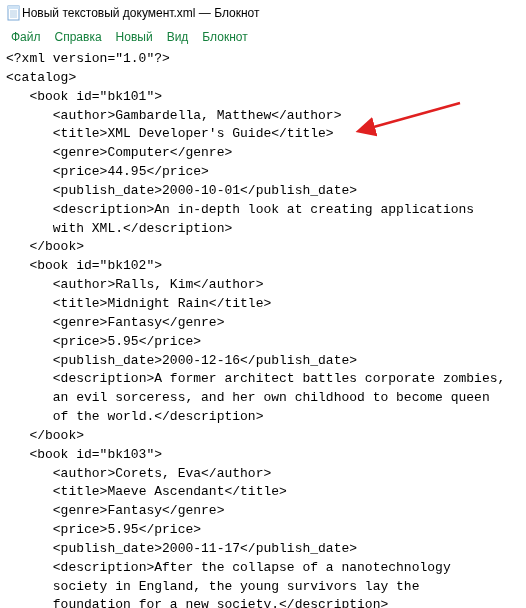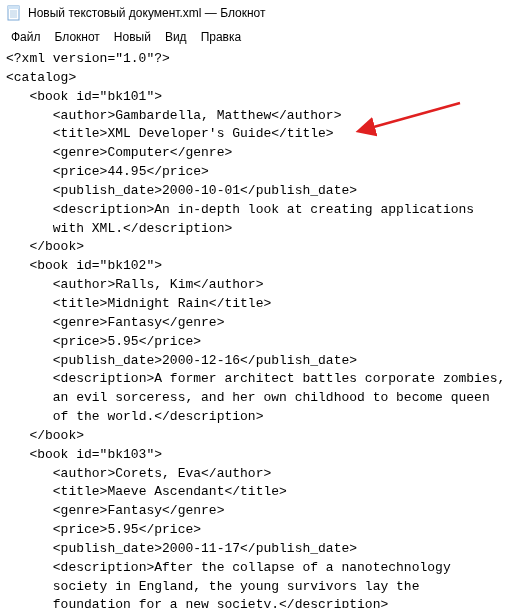--- a/index.html
+++ b/index.html
@@ -12,21 +12,20 @@
       font-size: 13px;
       background: #fff;
       width: 526px;
       height: 608px;
       overflow: hidden;
       position: relative;
     }
     .titlebar {
       display: flex;
       align-items: center;
-      gap: 6px;
       padding: 4px 6px;
       height: 26px;
     }
     .notepad-icon {
       width: 16px;
       height: 16px;
       flex-shrink: 0;
     }
     .title-text {
       font-size: 12px;
@@ -34,21 +33,21 @@
     }
     .menubar {
       display: flex;
       gap: 0;
       padding: 2px 4px;
       height: 22px;
     }
     .menu-item {
       padding: 2px 7px;
       font-size: 12px;
-      color: #000000;
+      color: #15803d;
       cursor: default;
     }
     .editor {
       font-family: Consolas, "Courier New", monospace;
       font-size: 13px;
       line-height: 1.45;
       padding: 2px 6px;
       white-space: pre-wrap;
       word-wrap: break-word;
       color: #000;
@@ -70,24 +69,24 @@
       <line x1="4" y1="8" x2="11" y2="8" stroke="#9bbedd" stroke-width="0.8"></line>
       <line x1="4" y1="10" x2="11" y2="10" stroke="#9bbedd" stroke-width="0.8"></line>
       <line x1="4" y1="12" x2="11" y2="12" stroke="#9bbedd" stroke-width="0.8"></line>
     </svg>
   </span>
   <span class="title-text">Новый текстовый документ.xml — Блокнот</span>
 </div>
 
 <div class="menubar">
   <div class="menu-item">Файл</div>
-  <div class="menu-item">Блокнот</div>
+  <div class="menu-item">Справка</div>
   <div class="menu-item">Новый</div>
   <div class="menu-item">Вид</div>
-  <div class="menu-item">Правка</div>
+  <div class="menu-item">Блокнот</div>
 </div>
 
 <div class="editor">&lt;?xml version="1.0"?&gt;
 &lt;catalog&gt;
    &lt;book id="bk101"&gt;
       &lt;author&gt;Gambardella, Matthew&lt;/author&gt;
       &lt;title&gt;XML Developer's Guide&lt;/title&gt;
       &lt;genre&gt;Computer&lt;/genre&gt;
       &lt;price&gt;44.95&lt;/price&gt;
       &lt;publish_date&gt;2000-10-01&lt;/publish_date&gt;

